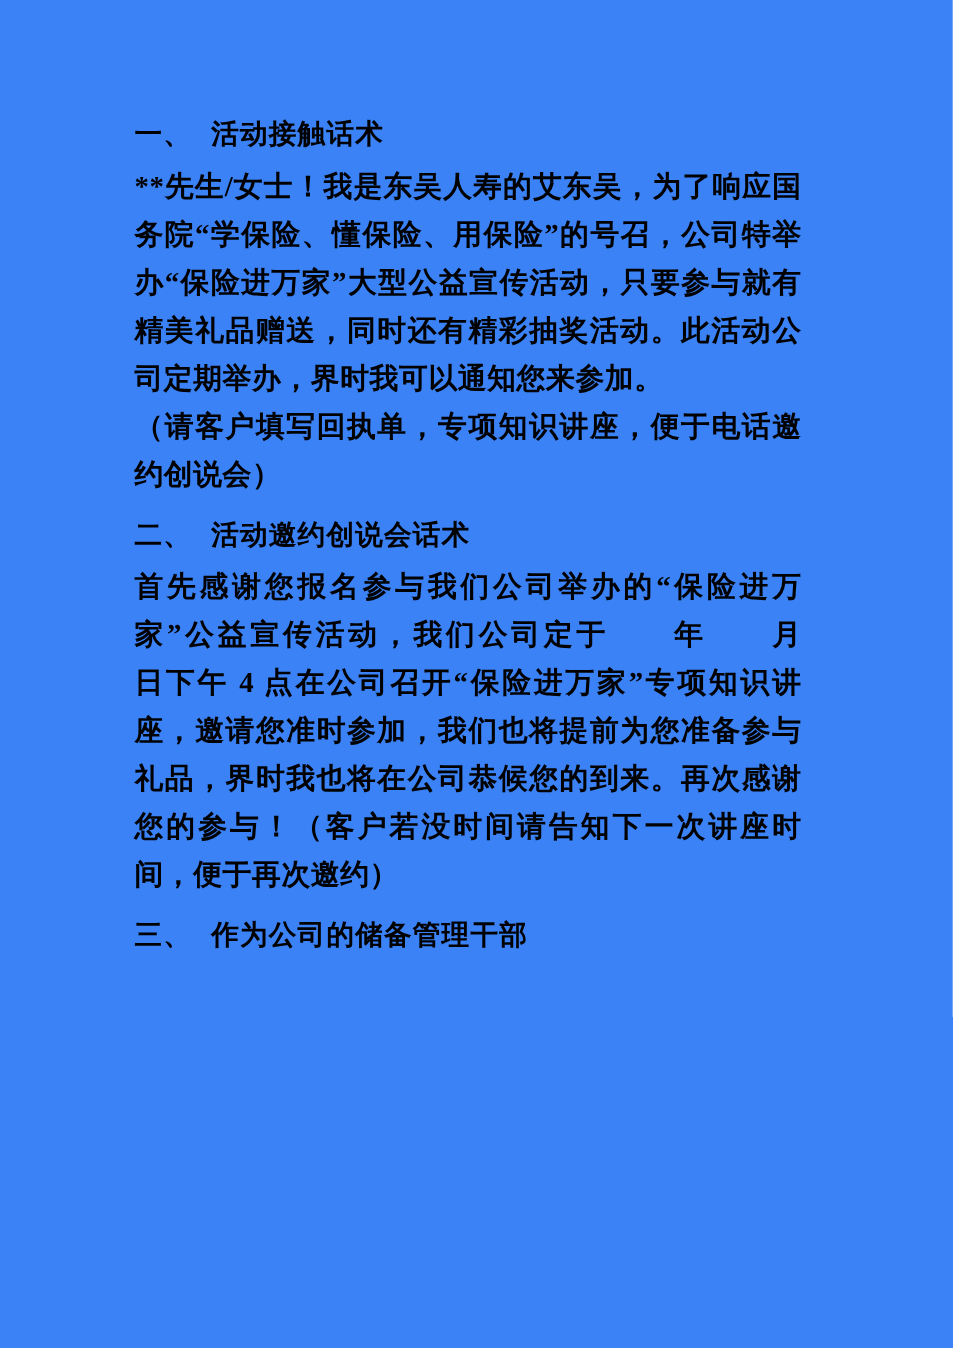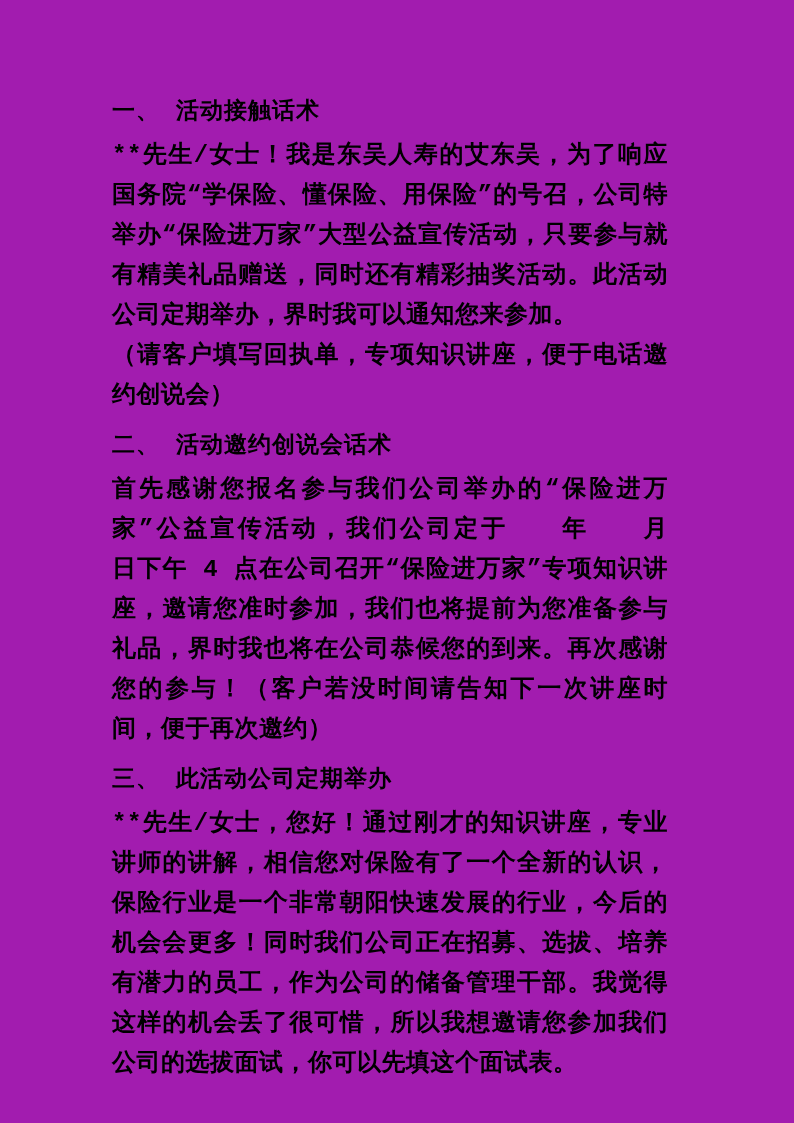--- a/index.html
+++ b/index.html
@@ -5,23 +5,23 @@
   html, body {
     margin: 0;
     padding: 0;
     background: #e8e8e8;
   }
   .page {
     position: relative;
     width: 794px;
     height: 1123px;
     margin: 0 auto;
-    background: #a21caf;
+    background: #3b82f6;
     overflow: hidden;
-    font-family: Liberation Mono, monospace;
+    font-family: Liberation Serif, serif;
     color: #000000;
   }
   .content {
     position: absolute;
     left: 112px;
     top: 96px;
     width: 556px;
   }
   section { margin: 0; padding: 0; }
   section + section { margin-top: 14px; }
@@ -60,20 +60,19 @@
 
     <section>
       <h2 class="heading">
         <span class="num">二、</span><span>活动邀约创说会话术</span>
       </h2>
       <p class="para">首先感谢您报名参与我们公司举办的“保险进万家”公益宣传活动，我们公司定于　　年　　月　　日下午 4 点在公司召开“保险进万家”专项知识讲座，邀请您准时参加，我们也将提前为您准备参与礼品，界时我也将在公司恭候您的到来。再次感谢您的参与！（客户若没时间请告知下一次讲座时间，便于再次邀约）</p>
     </section>
 
     <section>
       <h2 class="heading">
-        <span class="num">三、</span><span>此活动公司定期举办</span>
+        <span class="num">三、</span><span>作为公司的储备管理干部</span>
       </h2>
-      <p class="para">**先生/女士，您好！通过刚才的知识讲座，专业讲师的讲解，相信您对保险有了一个全新的认识，保险行业是一个非常朝阳快速发展的行业，今后的机会会更多！同时我们公司正在招募、选拔、培养有潜力的员工，作为公司的储备管理干部。我觉得这样的机会丢了很可惜，所以我想邀请您参加我们公司的选拔面试，你可以先填这个面试表。</p>
     </section>
 
 
   </div>
 </div>
 
 </body></html>

